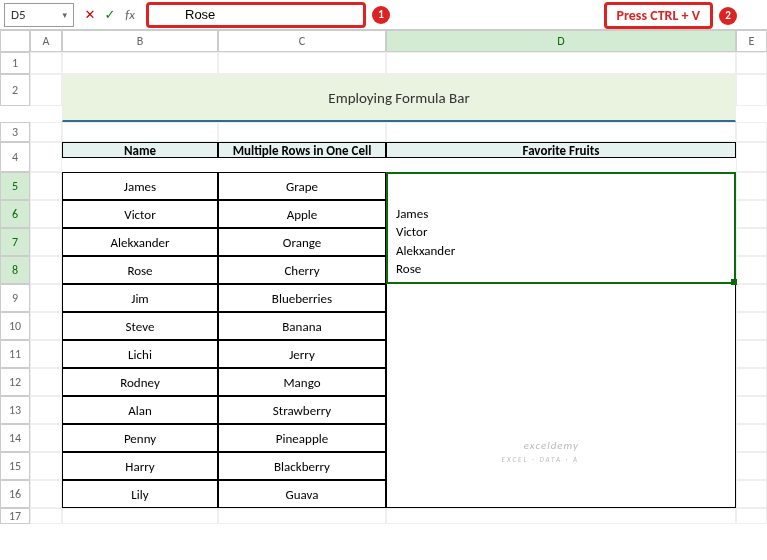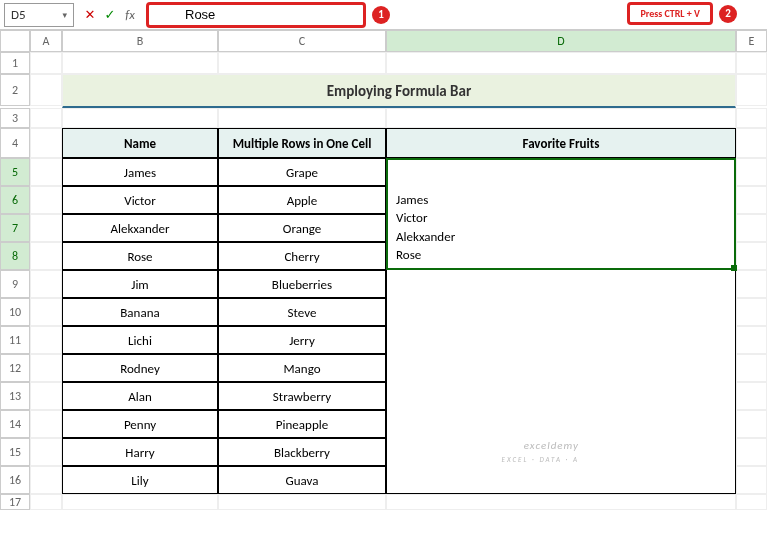--- a/index.html
+++ b/index.html
@@ -96,21 +96,21 @@
       position: absolute;
       right: 30px;
       top: 2px;
       display: flex;
       align-items: center;
     }
     .press-box {
       border: 3px solid #d22;
       border-radius: 4px;
       padding: 2px 10px;
-      font-size: 10px;
+      font-size: 14px;
       color: #d22;
       font-weight: 600;
       background: #fff;
     }
     .grid {
       display: grid;
       grid-template-columns: 30px 32px 156px 168px 350px 31px;
       position: relative;
     }
     .col-header {
@@ -151,34 +151,34 @@
       background: #fff;
       padding: 0 4px;
     }
     .row-1 { height: 22px; }
     .title-cell {
       grid-column: 3 / 6;
       background: #eaf2e0;
       border: 1px solid #eee;
       border-bottom: 2px solid #2e6b8e;
       font-size: 15px;
-      font-weight: bold;
+      font-weight: normal;
       color: #333;
       display: flex;
       align-items: center;
       justify-content: center;
-      height: 34px;
+      height: 48px;
     }
     .row-3 { height: 20px; }
     .header-cell {
       background: #e6f2f0;
       border: 1px solid #000;
       font-weight: bold;
       font-size: 13px;
-      height: 30px;
+      height: 16px;
       display: flex;
       align-items: center;
       justify-content: center;
     }
     .data-cell {
       border: 1px solid #000;
       font-size: 13px;
       height: 28px;
       display: flex;
       align-items: center;
@@ -325,22 +325,22 @@
 
   <div class="row-header">9</div>
   <div class="cell"></div>
   <div class="data-cell">Jim</div>
   <div class="data-cell">Blueberries</div>
   <div class="empty-bordered"></div>
   <div class="cell"></div>
 
   <div class="row-header">10</div>
   <div class="cell"></div>
+  <div class="data-cell">Steve</div>
   <div class="data-cell">Banana</div>
-  <div class="data-cell">Steve</div>
   <div class="empty-bordered"></div>
   <div class="cell"></div>
 
   <div class="row-header">11</div>
   <div class="cell"></div>
   <div class="data-cell">Lichi</div>
   <div class="data-cell">Jerry</div>
   <div class="empty-bordered"></div>
   <div class="cell"></div>
 

